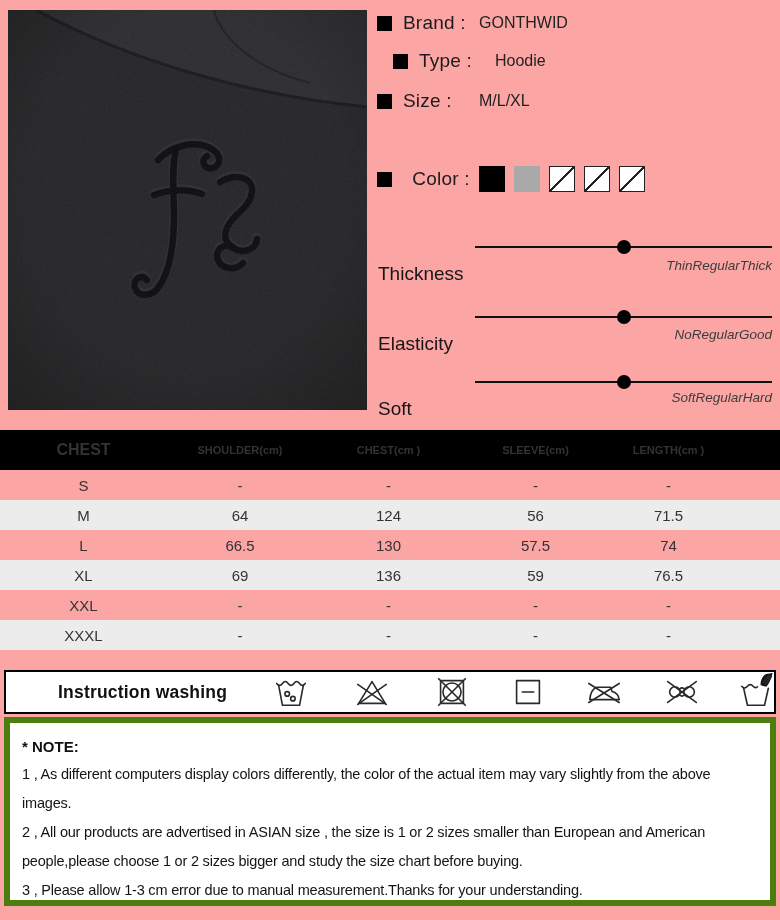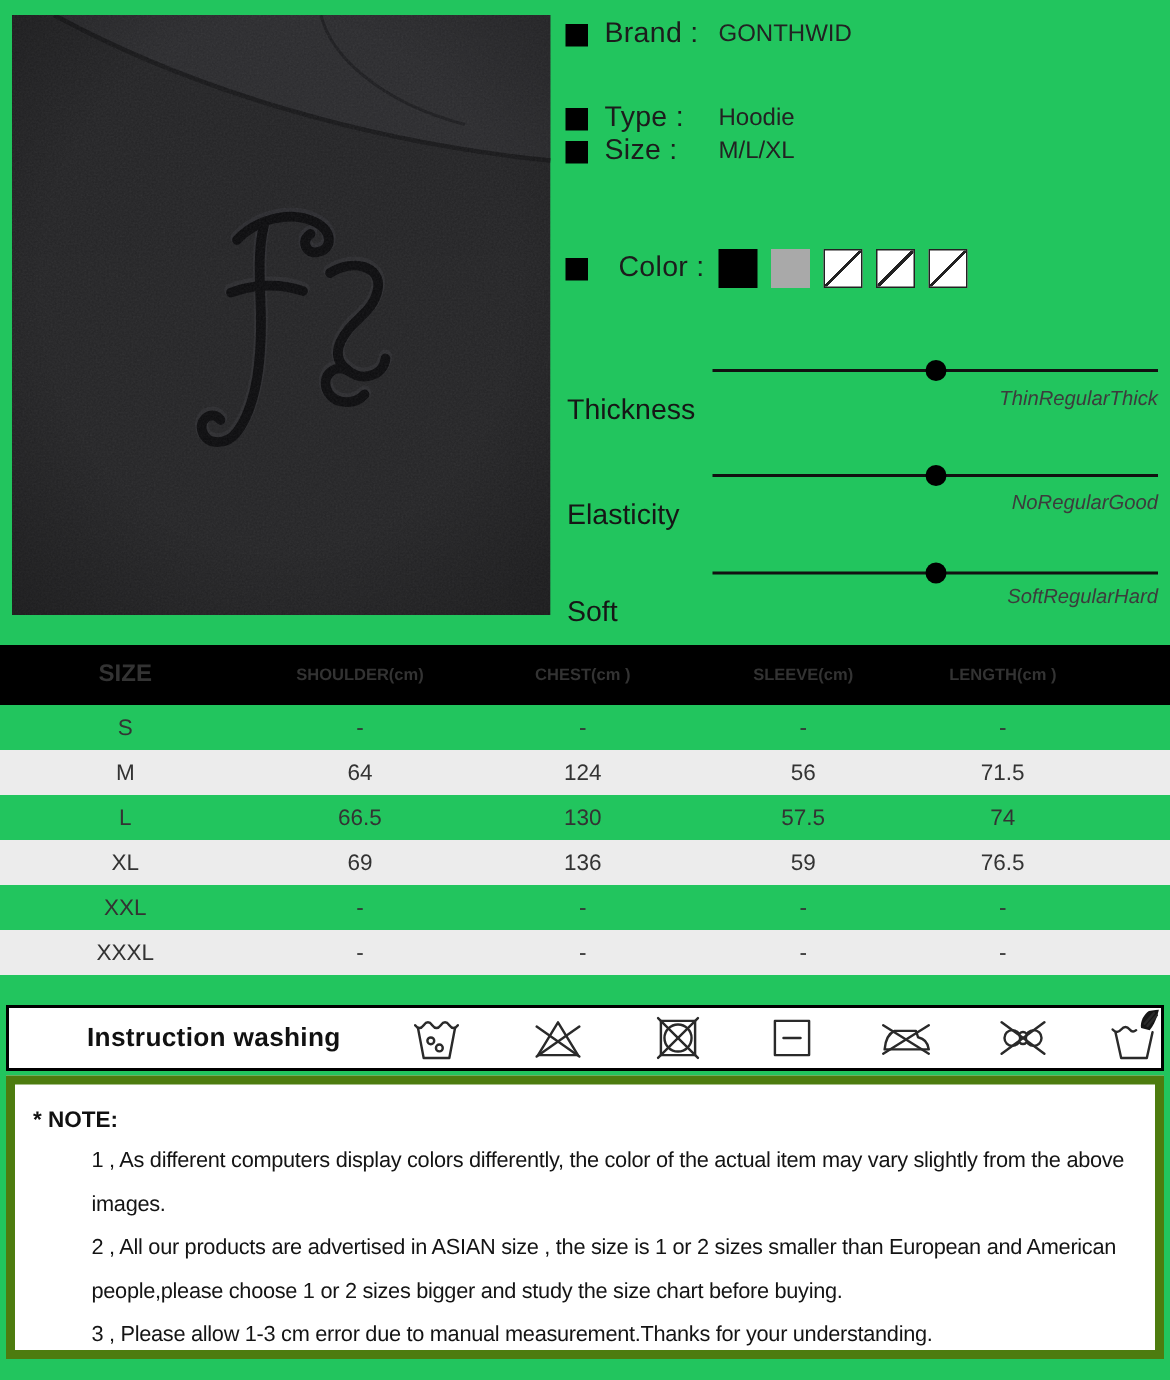--- a/index.html
+++ b/index.html
@@ -1,30 +1,30 @@
 <!DOCTYPE html>
 <html><head>
 <meta charset="utf-8">
 <style>
   * { margin:0; padding:0; box-sizing:border-box; }
   html,body { background:#fff; }
   body { font-family:"Liberation Sans","DejaVu Sans",sans-serif; color:#1a1a1a; }
-  .page { position:relative; width:780px; height:920px; background:#22c55e; overflow:hidden; }
+  .page { position:relative; width:780px; height:920px; background:#fca5a5; overflow:hidden; }
 
   
   .product-image { position:absolute; left:8px; top:10px; width:359px; height:400px; }
   .product-image svg { display:block; width:100%; height:100%; }
 
   
   .info-row { position:absolute; left:377px; display:flex; align-items:center; }
   .bullet { width:15px; height:15px; background:#000; flex:0 0 15px; margin-right:11px; }
   .info-label { font-size:19px; color:#1c1c1c; width:76px; letter-spacing:0.2px; }
   .info-value { font-size:16px; color:#222; }
   .row-brand { top:12px; }
-  .row-type  { top:68px; }
+  .row-type  { top:50px;margin-left:16px; }
   .row-size  { top:90px; }
   .row-color { top:166px;text-align:center; }
   .swatches { display:flex; gap:9px; }
   .swatch { width:26px; height:26px; position:relative; }
   .swatch.diag { background:#fff; border:1.5px solid #222;
      background-image:linear-gradient(to bottom right, transparent 47%, #222 47%, #222 53%, transparent 53%); }
 
   
   .attr-name { position:absolute; left:378px; font-size:19px; color:#161616;margin-top:27px; }
   .attr-line { position:absolute; left:475px; width:297px; height:2px; background:#111; }
@@ -55,21 +55,21 @@
   .wicon svg path, .wicon svg rect, .wicon svg circle, .wicon svg line
         { fill:none; stroke:#2a2a2a; stroke-width:1.7; stroke-linecap:round; stroke-linejoin:round; }
   .wicon svg .fill { fill:#161616; stroke:none; }
   .wi-0{left:266px;} .wi-1{left:347px;} .wi-2{left:427px;} .wi-3{left:503px;}
   .wi-4{left:579px;} .wi-5{left:657px;} .wi-6{left:731px;}
 
   
   .note-box { position:absolute; left:4px; top:717px; width:772px; height:189px;
               border:6px solid #4d7c0f; background:#fff; padding:11px 4px 0 12px; overflow:hidden; }
   .note-title { font-size:15px; font-weight:bold; color:#111; line-height:26px; }
-  .note-line { font-size:14.5px; color:#141414; line-height:29px; white-space:nowrap; letter-spacing:-0.2px;margin-left:39px; }
+  .note-line { font-size:14.5px; color:#141414; line-height:29px; white-space:nowrap; letter-spacing:-0.2px; }
 </style>
 </head>
 <body>
 
 <div class="page">
 
   <div class="product-image">
     <svg viewBox="0 0 359 400" preserveAspectRatio="none">
       <defs>
         <filter id="grain" x="0" y="0" width="100%" height="100%">
@@ -165,21 +165,21 @@
     <div class="attr-dot" style="left: 50%;"></div>
   </div>
   <div class="attr-scale t3-scale">
     <span>Soft</span>
     <span>Regular</span>
     <span>Hard</span>
   </div>
 
   <div class="size-table">
     <div class="t-row t-head">
-      <div class="cell first">SIZE</div>
+      <div class="cell first">CHEST</div>
       <div class="cell">SHOULDER(cm)</div>
       <div class="cell">CHEST(cm )</div>
       <div class="cell">SLEEVE(cm)</div>
       <div class="cell">LENGTH(cm )</div>
       <div class="cell"></div>
     </div>
     <div class="t-row t-body">
       <div class="cell">S</div>
       <div class="cell">-</div>
       <div class="cell">-</div>

